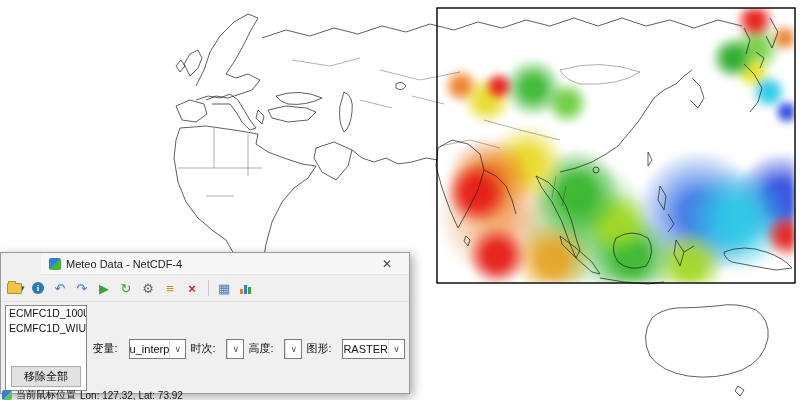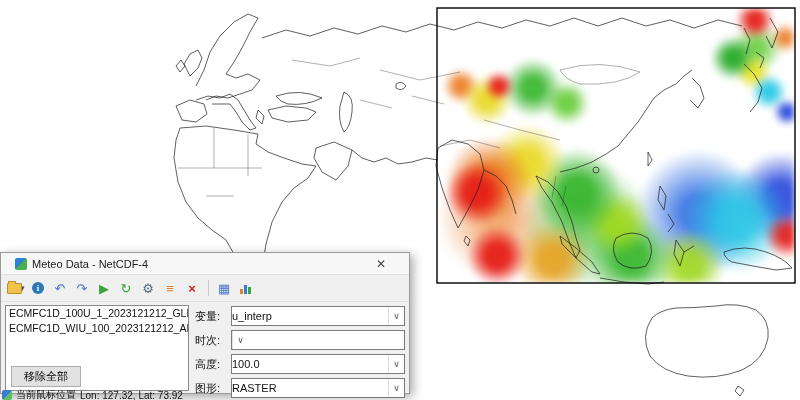--- a/index.html
+++ b/index.html
@@ -50,21 +50,21 @@
   .coast{fill:none;stroke:#1a1a1a;stroke-width:0.7;stroke-linejoin:round;}
   .border{fill:none;stroke:#3a3a3a;stroke-width:0.4;}
   .regionbox{fill:none;stroke:#000;stroke-width:1.4;}
   
   .dialog{
     position:absolute;left:0;top:252px;width:408px;height:140px;z-index:10;
     background:#f0f0f0;border:1px solid #9b9b9b;
     box-shadow:3px 3px 10px rgba(0,0,0,.35);
     font-size:11px;color:#111;
   }
-  .titlebar{height:21px;display:flex;align-items:center;padding:0 14px;background:#f7f7f7;border-bottom:1px solid #e2e2e2;}
+  .titlebar{height:21px;display:flex;align-items:center;padding:0 8px;background:#f7f7f7;border-bottom:1px solid #e2e2e2;margin-left:40px;}
   .appicon{width:12px;height:12px;margin-right:5px;border-radius:2px;
     background:linear-gradient(135deg,#2f7fd4 0 50%,#46b04a 50% 100%);}
   .titletext{flex:1;font-size:11px;color:#222;}
   .closebtn{width:28px;height:19px;display:flex;align-items:center;justify-content:center;
     color:#444;font-size:12px;cursor:pointer;}
   .toolbar{height:24px;display:flex;align-items:center;gap:3px;padding:1px 5px;border-bottom:1px solid #e0e0e0;}
   .tbtn{min-width:17px;height:18px;display:flex;align-items:center;justify-content:center;
     font-size:13px;line-height:1;cursor:pointer;border:1px solid transparent;border-radius:2px;}
   .folderglyph{width:13px;height:9px;position:relative;background:#f0c24a;border:1px solid #b8902c;border-radius:1px;}
   .folderglyph:before{content:"";position:absolute;left:0;top:-3px;width:6px;height:2px;background:#f0c24a;border:1px solid #b8902c;border-bottom:none;border-radius:1px 1px 0 0;}
@@ -74,21 +74,21 @@
   .chartglyph{width:12px;height:11px;display:flex;align-items:flex-end;gap:1px;}
   .chartglyph i{display:block;width:3px;background:#3aa43a;}
   .chartglyph i:nth-child(1){height:5px;background:#d9822b;}
   .chartglyph i:nth-child(2){height:9px;background:#2f7fd4;}
   .chartglyph i:nth-child(3){height:7px;}
   .tsep{width:1px;height:16px;background:#c8c8c8;margin:0 3px;}
   .dlgbody{display:flex;padding:3px 4px 0 4px;gap:6px;}
   .filelist{width:182px;height:84px;background:#fff;border:1px solid #8a8a8a;overflow:hidden;}
   .fitem{height:15px;line-height:15px;padding:0 3px;font-size:10.5px;white-space:nowrap;cursor:default;}
   .fitem.sel{background:#cde8ff;outline:1px solid #90c8f6;}
-  .formcol{flex:1;display:flex;flex-direction:column;gap:4px;padding-top:1px;}
+  .formcol{flex:1;display:flex;flex-direction:row;gap:4px;padding-top:1px;}
   .frow{display:flex;align-items:center;gap:4px;}
   .flabel{width:32px;text-align:left;font-size:11px;color:#111;}
   .combo{flex:1;height:18px;background:#fff;border:1px solid #7a7a7a;display:flex;align-items:center;cursor:pointer;}
   .combo .val{flex:1;padding:0 0;font-size:11px;white-space:nowrap;overflow:hidden;}
   .combo .drop{width:15px;height:100%;display:flex;align-items:center;justify-content:center;color:#555;font-size:9px;border-left:1px solid #e0e0e0;}
   .removebtn{position:absolute;left:10px;bottom:6px;padding:2px 12px;font-size:11px;
     background:#e1e1e1;border:1px solid #adadad;cursor:pointer;font-family:Liberation Serif, serif;}
   
   .statusline{position:absolute;left:2px;bottom:-2px;z-index:11;display:flex;align-items:center;gap:4px;
     font-size:10px;color:#111;}
@@ -228,21 +228,20 @@
       </div>
       <div class="frow">
         <span class="flabel">时次:</span>
         <span class="combo">
           <span class="drop">∨</span>
         </span>
       </div>
       <div class="frow">
         <span class="flabel">高度:</span>
         <span class="combo">
-          <span class="val">100.0</span>
           <span class="drop">∨</span>
         </span>
       </div>
       <div class="frow">
         <span class="flabel">图形:</span>
         <span class="combo">
           <span class="val">RASTER</span>
           <span class="drop">∨</span>
         </span>
       </div>

